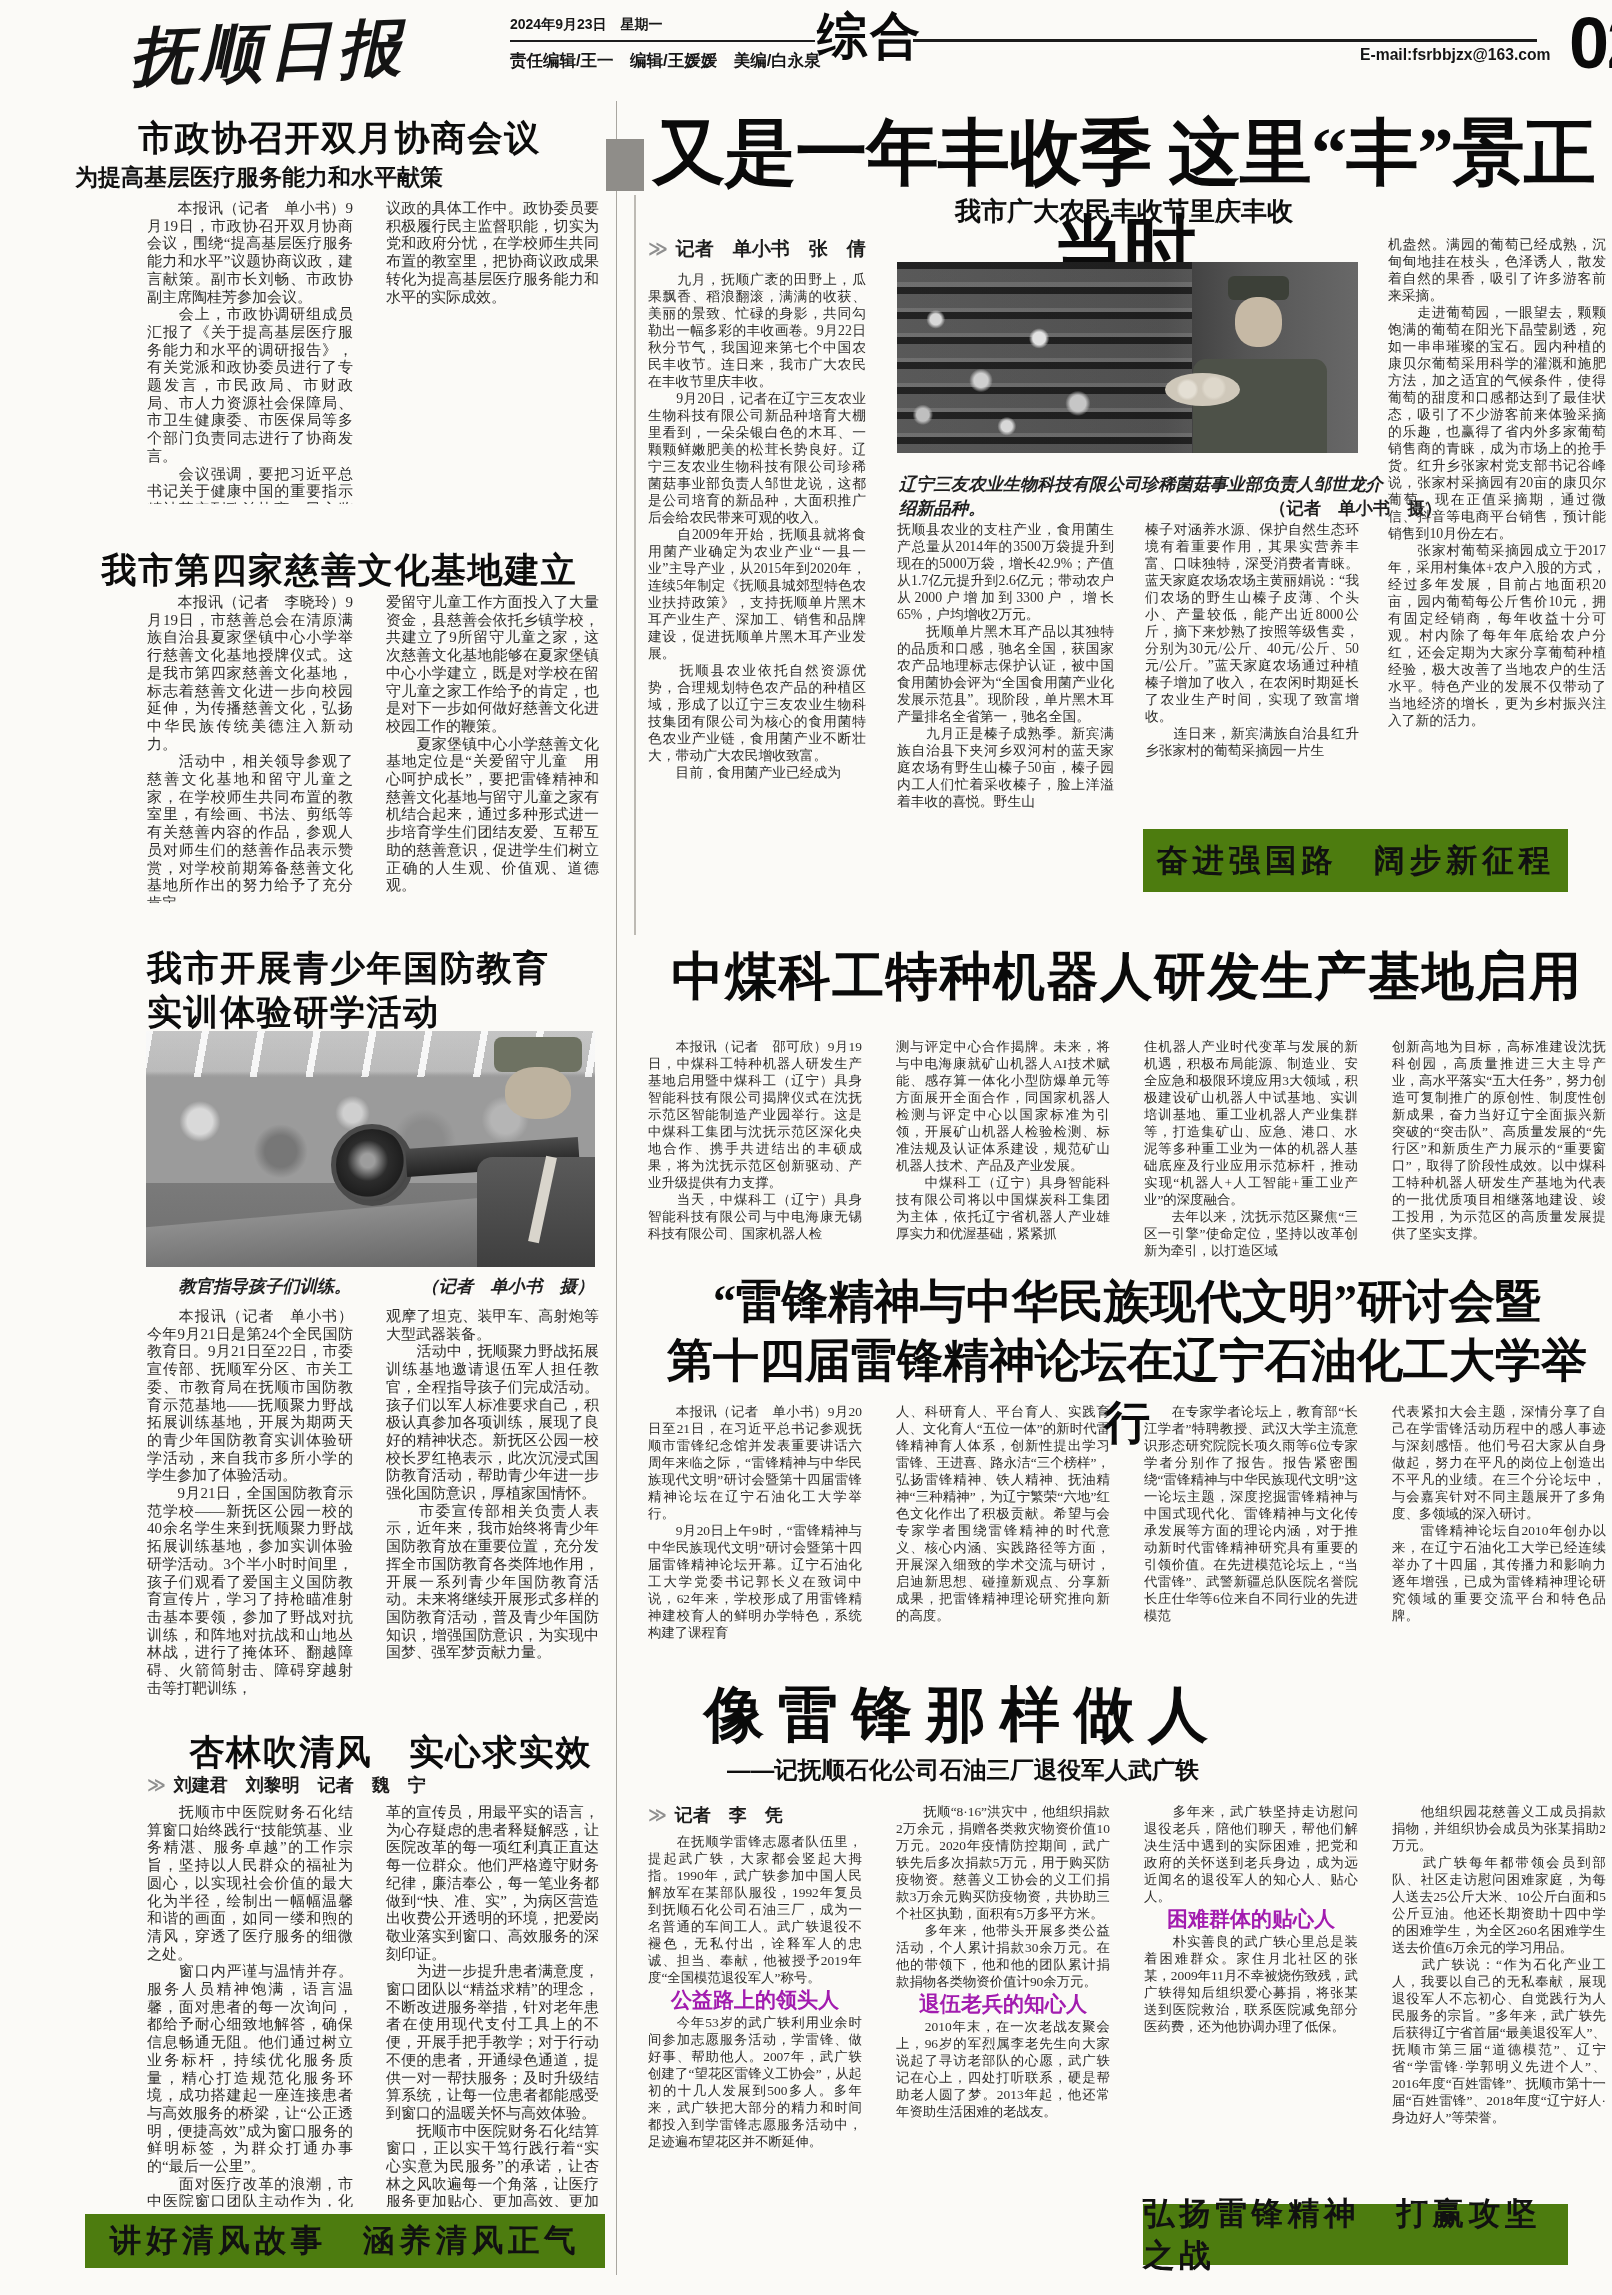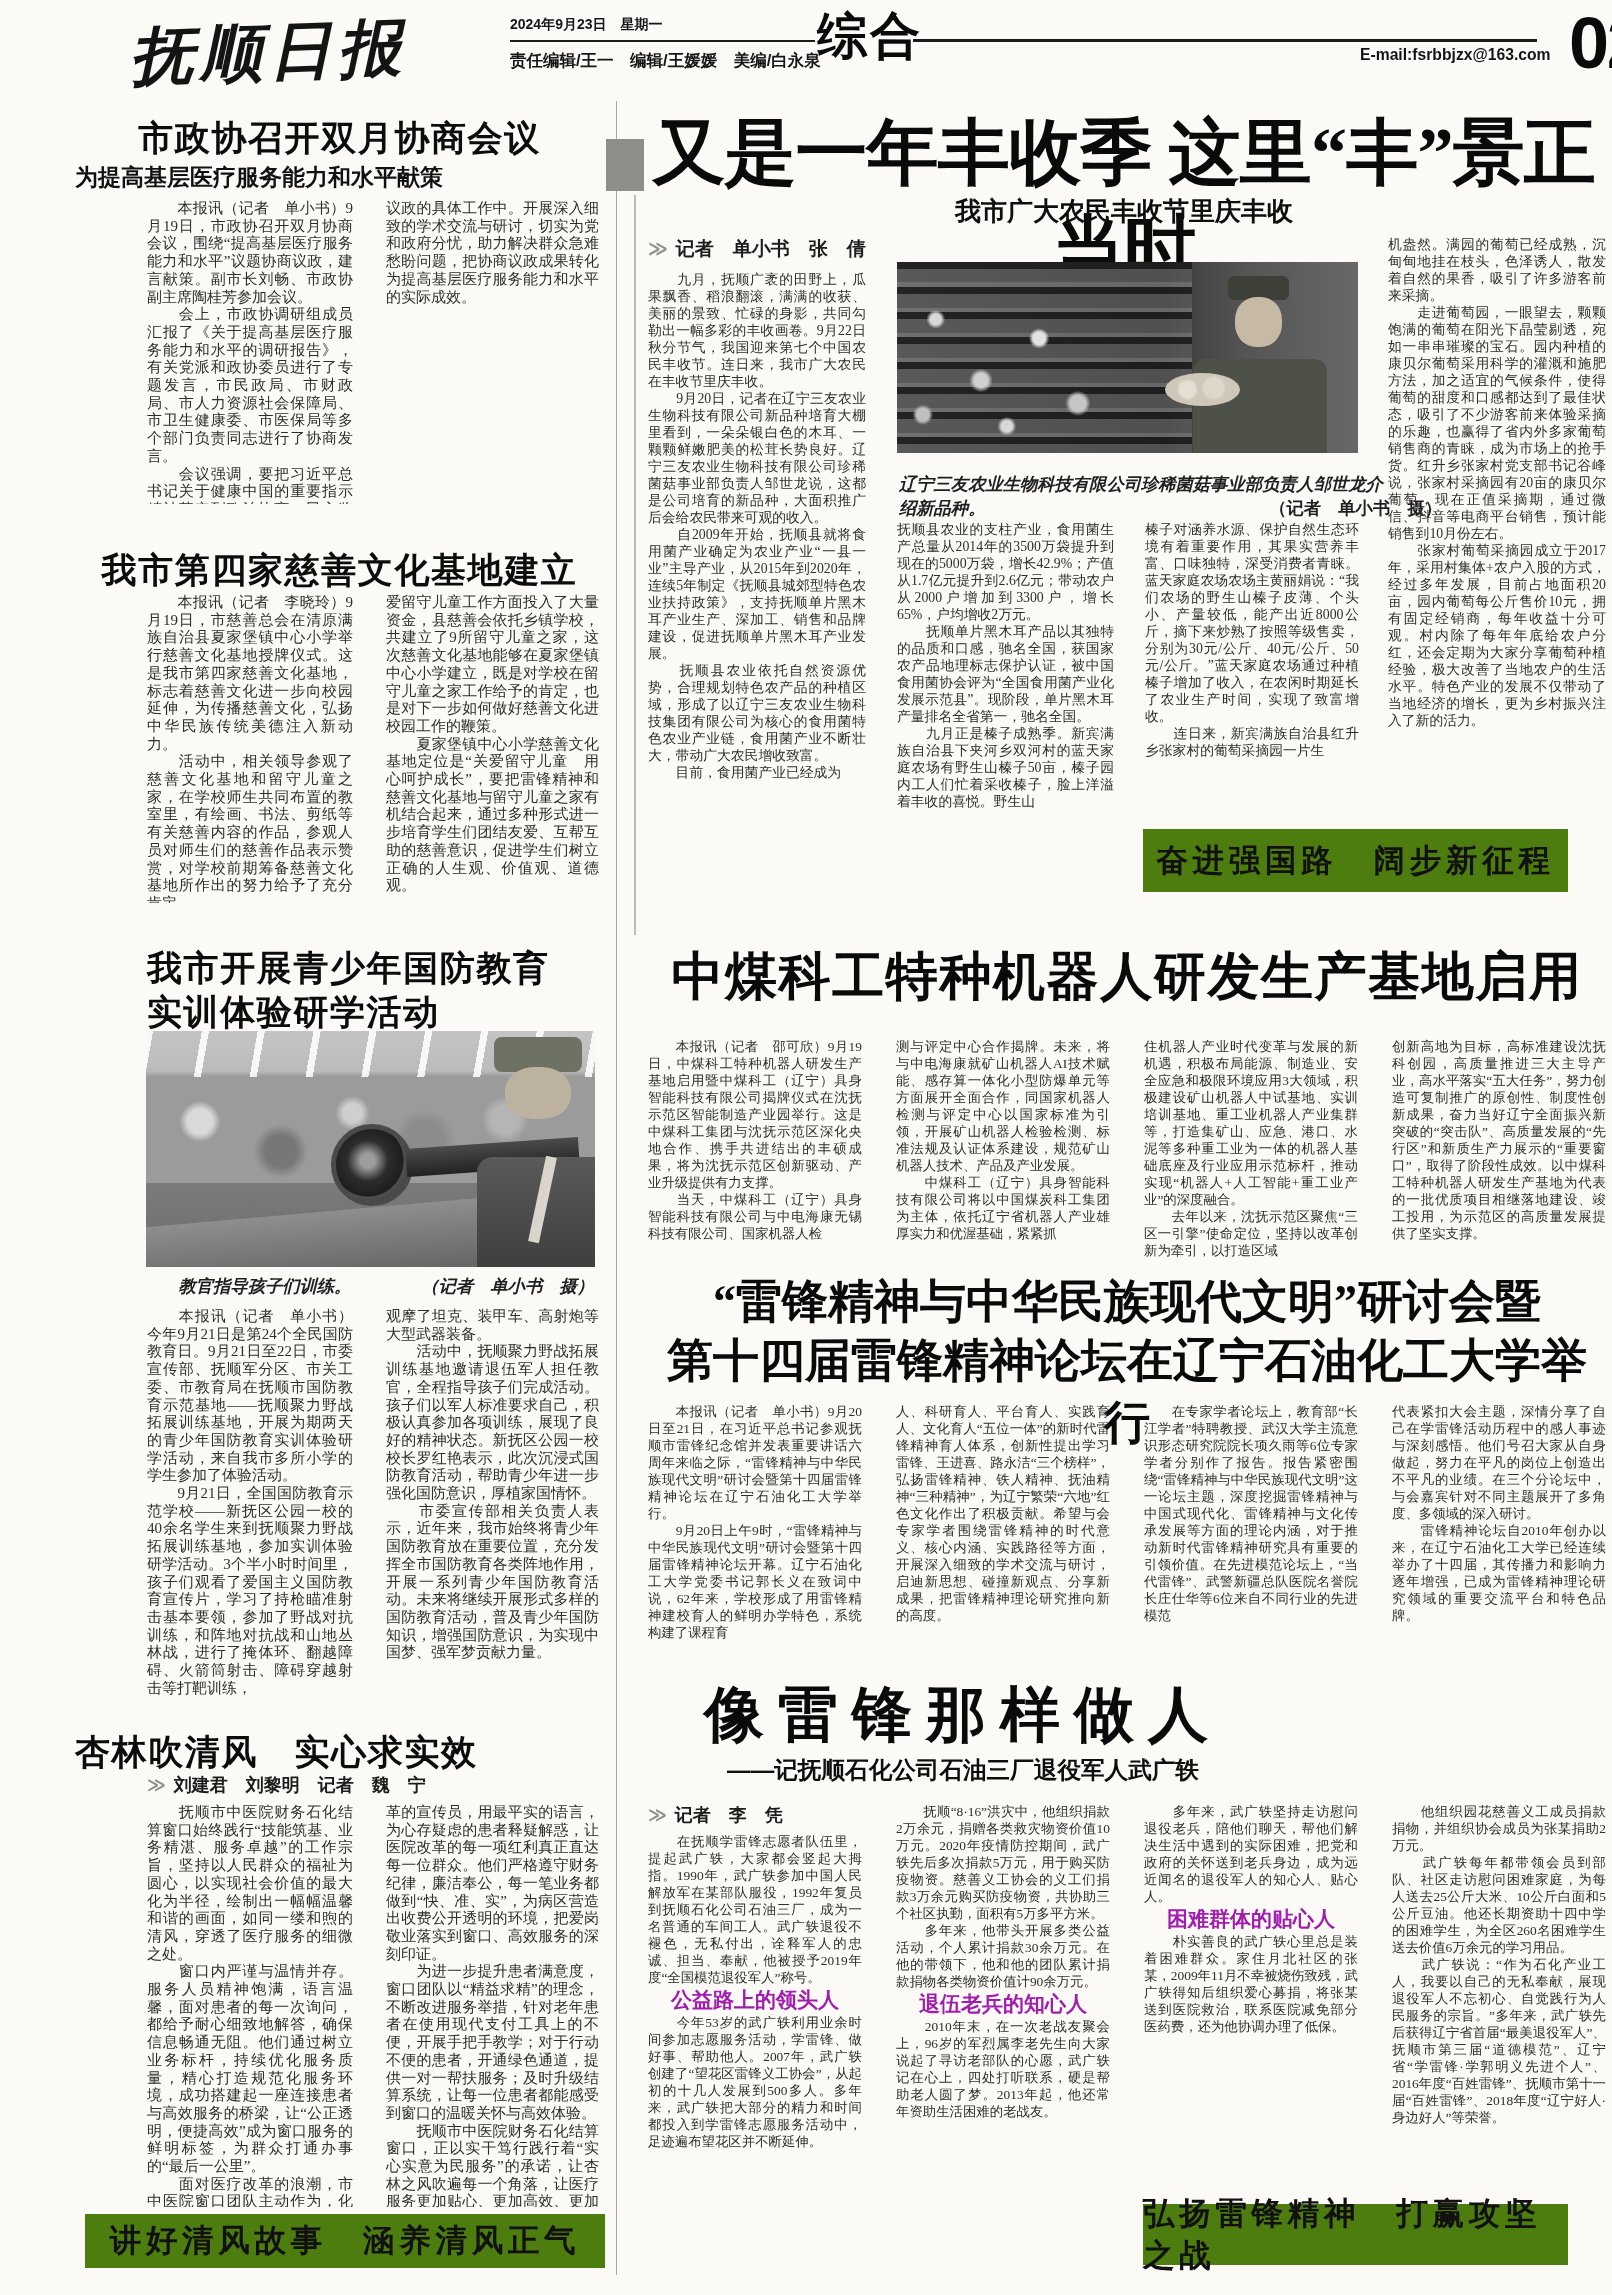--- a/index.html
+++ b/index.html
@@ -45,21 +45,21 @@
   <div class="abs sans" style="left:1360px;top:46px;font-size:15.7px;font-weight:700;color:#141414;">E-mail:fsrbbjzx@163.com</div>
   <div class="abs sans" style="left:1529px;top:1.6px;font-size:72px;font-weight:700;letter-spacing:-2.4px;color:#0a0a0a;margin-left:40px;">02</div>
 
   <div class="abs vline" style="left:616px;top:101px;width:0.8px;height:2174px;"></div>
 
   <div class="abs hl-left" style="left:75px;top:115px;width:529px;text-align:center;">市政协召开双月协商会议</div>
   <div class="abs sans" style="left:75px;top:162px;width:529px;text-align:left;font-size:23px;font-weight:700;color:#111;">为提高基层医疗服务能力和水平献策</div>
   <div class="abs body-col" style="left:147px;top:200px;width:206px;height:304px;">　　本报讯（记者　单小书）9月19日，市政协召开双月协商会议，围绕“提高基层医疗服务能力和水平”议题协商议政，建言献策。副市长刘畅、市政协副主席陶桂芳参加会议。
 　　会上，市政协调研组成员汇报了《关于提高基层医疗服务能力和水平的调研报告》，有关党派和政协委员进行了专题发言，市民政局、市财政局、市人力资源社会保障局、市卫生健康委、市医保局等多个部门负责同志进行了协商发言。
 　　会议强调，要把习近平总书记关于健康中国的重要指示精神落实到政治协商、民主监督、参政</div>
-  <div class="abs body-col" style="left:386px;top:200px;width:213px;height:304px;">议政的具体工作中。开展深入细致的学术交流与研讨，切实为党和政府分忧，助力解决群众急难愁盼问题，把协商议政成果转化为提高基层医疗服务能力和水平的实际成效。</div>
+  <div class="abs body-col" style="left:386px;top:200px;width:213px;height:304px;">议政的具体工作中。政协委员要积极履行民主监督职能，切实为党和政府分忧，在学校师生共同布置的教室里，把协商议政成果转化为提高基层医疗服务能力和水平的实际成效。</div>
 
   <div class="abs hl-left" style="left:75px;top:547px;width:529px;text-align:center;">我市第四家慈善文化基地建立</div>
   <div class="abs body-col" style="left:147px;top:594px;width:206px;height:309px;">　　本报讯（记者　李晓玲）9月19日，市慈善总会在清原满族自治县夏家堡镇中心小学举行慈善文化基地授牌仪式。这是我市第四家慈善文化基地，标志着慈善文化进一步向校园延伸，为传播慈善文化，弘扬中华民族传统美德注入新动力。
 　　活动中，相关领导参观了慈善文化基地和留守儿童之家，在学校师生共同布置的教室里，有绘画、书法、剪纸等有关慈善内容的作品，参观人员对师生们的慈善作品表示赞赏，对学校前期筹备慈善文化基地所作出的努力给予了充分肯定。
 　　多年来，市、县慈善组织在关</div>
   <div class="abs body-col" style="left:386px;top:594px;width:213px;height:338px;">爱留守儿童工作方面投入了大量资金，县慈善会依托乡镇学校，共建立了9所留守儿童之家，这次慈善文化基地能够在夏家堡镇中心小学建立，既是对学校在留守儿童之家工作给予的肯定，也是对下一步如何做好慈善文化进校园工作的鞭策。
 　　夏家堡镇中心小学慈善文化基地定位是“关爱留守儿童　用心呵护成长”，要把雷锋精神和慈善文化基地与留守儿童之家有机结合起来，通过多种形式进一步培育学生们团结友爱、互帮互助的慈善意识，促进学生们树立正确的人生观、价值观、道德观。</div>
 
   <div class="abs hl-left" style="left:147px;top:945px;">我市开展青少年国防教育</div>
   <div class="abs hl-left" style="left:147px;top:989px;">实训体验研学活动</div>
@@ -78,21 +78,21 @@
   <div class="abs" style="left:147px;top:1274px;width:447px;display:flex;justify-content:space-between;align-items:baseline;">
     <span class="caption" style="padding-left:31.5px;">教官指导孩子们训练。</span>
     <span class="caption">（记者　单小书　摄）</span>
   </div>
   <div class="abs body-col" style="left:147px;top:1308px;width:206px;height:403px;">　　本报讯（记者　单小书）今年9月21日是第24个全民国防教育日。9月21日至22日，市委宣传部、抚顺军分区、市关工委、市教育局在抚顺市国防教育示范基地——抚顺聚力野战拓展训练基地，开展为期两天的青少年国防教育实训体验研学活动，来自我市多所小学的学生参加了体验活动。
 　　9月21日，全国国防教育示范学校——新抚区公园一校的40余名学生来到抚顺聚力野战拓展训练基地，参加实训体验研学活动。3个半小时时间里，孩子们观看了爱国主义国防教育宣传片，学习了持枪瞄准射击基本要领，参加了野战对抗训练，和阵地对抗战和山地丛林战，进行了掩体环、翻越障碍、火箭筒射击、障碍穿越射击等打靶训练，</div>
   <div class="abs body-col" style="left:386px;top:1308px;width:213px;height:403px;">观摩了坦克、装甲车、高射炮等大型武器装备。
 　　活动中，抚顺聚力野战拓展训练基地邀请退伍军人担任教官，全程指导孩子们完成活动。孩子们以军人标准要求自己，积极认真参加各项训练，展现了良好的精神状态。新抚区公园一校校长罗红艳表示，此次沉浸式国防教育活动，帮助青少年进一步强化国防意识，厚植家国情怀。
 　　市委宣传部相关负责人表示，近年来，我市始终将青少年国防教育放在重要位置，充分发挥全市国防教育各类阵地作用，开展一系列青少年国防教育活动。未来将继续开展形式多样的国防教育活动，普及青少年国防知识，增强国防意识，为实现中国梦、强军梦贡献力量。</div>
 
-  <div class="abs hl-left" style="left:75px;top:1729px;width:529px;text-align:left;">杏林吹清风　实心求实效</div>
+  <div class="abs hl-left" style="left:63px;top:1729px;width:529px;text-align:right;">杏林吹清风　实心求实效</div>
   <div class="abs byline" style="left:147px;top:1773px;">
     <span class="marker">≫</span><span>刘建君　刘黎明　记者　魏　宁</span>
   </div>
   <div class="abs body-col" style="left:147px;top:1804px;width:206px;height:403px;">　　抚顺市中医院财务石化结算窗口始终践行“技能筑基、业务精湛、服务卓越”的工作宗旨，坚持以人民群众的福祉为圆心，以实现社会价值的最大化为半径，绘制出一幅幅温馨和谐的画面，如同一缕和煦的清风，穿透了医疗服务的细微之处。
 　　窗口内严谨与温情并存。服务人员精神饱满，语言温馨，面对患者的每一次询问，都给予耐心细致地解答，确保信息畅通无阻。他们通过树立业务标杆，持续优化服务质量，精心打造规范化服务环境，成功搭建起一座连接患者与高效服务的桥梁，让“公正透明，便捷高效”成为窗口服务的鲜明标签，为群众打通办事的“最后一公里”。
 　　面对医疗改革的浪潮，市中医院窗口团队主动作为，化身改</div>
   <div class="abs body-col" style="left:386px;top:1804px;width:213px;height:403px;">革的宣传员，用最平实的语言，为心存疑虑的患者释疑解惑，让医院改革的每一项红利真正直达每一位群众。他们严格遵守财务纪律，廉洁奉公，每一笔业务都做到“快、准、实”，为病区营造出收费公开透明的环境，把爱岗敬业落实到窗口、高效服务的深刻印证。
 　　为进一步提升患者满意度，窗口团队以“精益求精”的理念，不断改进服务举措，针对老年患者在使用现代支付工具上的不便，开展手把手教学；对于行动不便的患者，开通绿色通道，提供一对一帮扶服务；及时升级结算系统，让每一位患者都能感受到窗口的温暖关怀与高效体验。
 　　抚顺市中医院财务石化结算窗口，正以实干笃行践行着“实心实意为民服务”的承诺，让杏林之风吹遍每一个角落，让医疗服务更加贴心、更加高效、更加温暖。</div>
 

